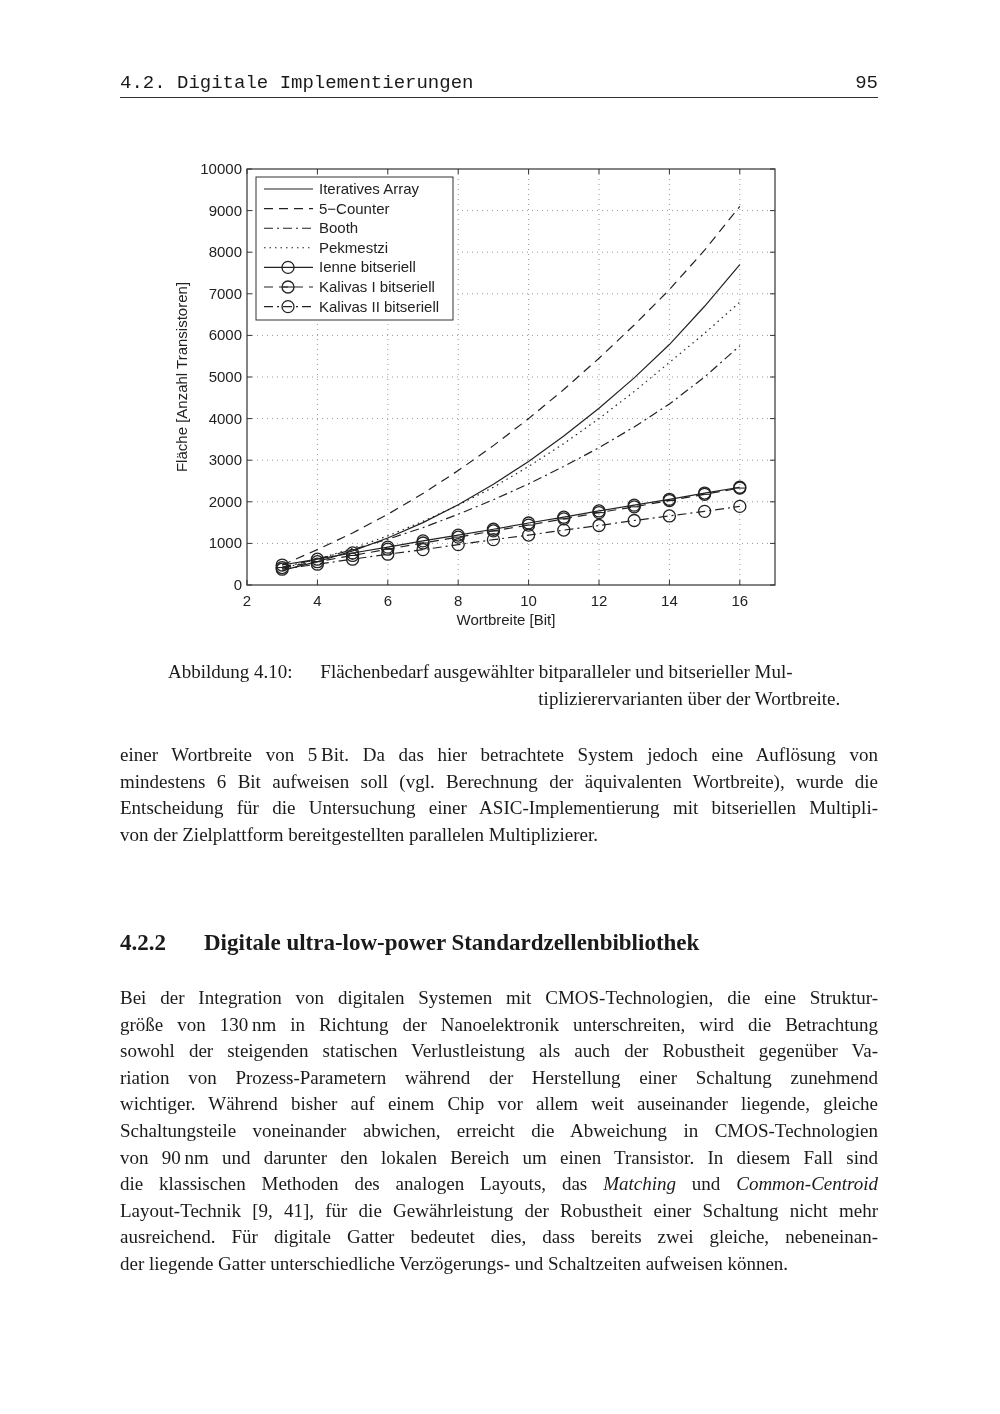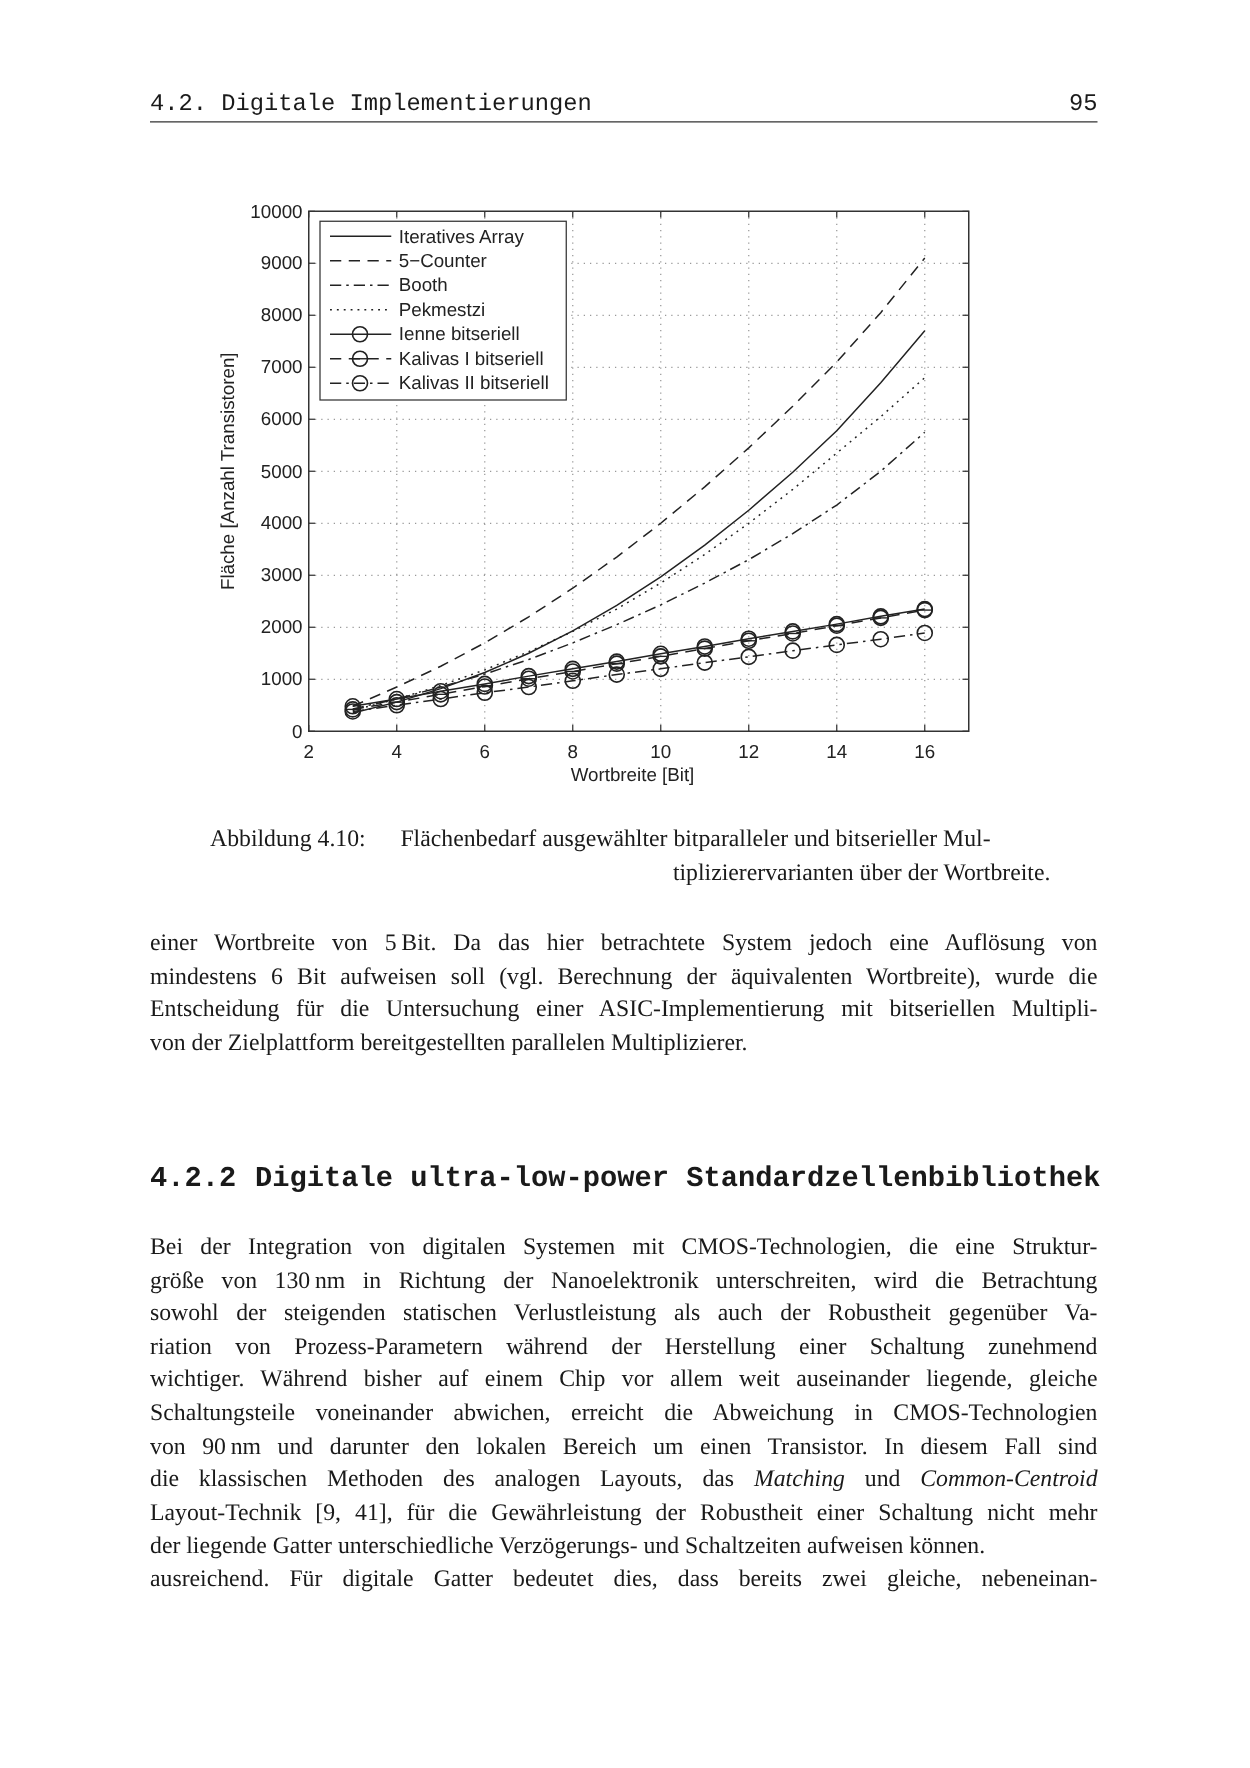--- a/index.html
+++ b/index.html
@@ -9,21 +9,21 @@
   .page-header .right { position: absolute; right: 0; top: 2px; }
   .figure { position: absolute; left: 160px; top: 155px; width: 640px; height: 480px; }
   .figure svg { width: 640px; height: 480px; display: block; }
   .caption { position: absolute; left: 168px; top: 658px; width: 680px; font-family: "Liberation Serif", serif; font-size: 19px; line-height: 27px; }
   .caption .label { display: inline-block; vertical-align: top; }
   .caption .text { display: inline-block; vertical-align: top; width: 520px; text-align: justify; margin-left: 23px; }
   .caption .text .l2 { display: block; text-align: right; }
   .para { position: absolute; left: 120px; width: 758px; font-family: "Liberation Serif", serif; font-size: 19px; line-height: 26.6px; text-align: justify; }
   .para span.line { display: block; text-align-last: justify; white-space: nowrap; }
   .para span.line.last { text-align-last: left; }
-  .section-heading { position: absolute; left: 120px; top: 930px; font-family: Liberation Mono, monospace; font-weight: bold; font-size: 23px; }
+  .section-heading { position: absolute; left: 120px; top: 930px; font-family: Liberation Serif, serif; font-weight: bold; font-size: 23px; }
   .section-heading .num { display: inline-block; width: 84px; }
   em { font-style: italic; }
 </style>
 </head>
 <body>
 
 <div class="page-header">
   <span class="left">4.2.  Digitale Implementierungen</span>
   <span class="right">95</span>
 </div>
@@ -234,15 +234,15 @@
 <div class="para" style="top:985px;">
   <span class="line">Bei der Integration von digitalen Systemen mit CMOS-Technologien, die eine Struktur-</span>
   <span class="line">größe von 130 nm in Richtung der Nanoelektronik unterschreiten, wird die Betrachtung</span>
   <span class="line">sowohl der steigenden statischen Verlustleistung als auch der Robustheit gegenüber Va-</span>
   <span class="line">riation von Prozess-Parametern während der Herstellung einer Schaltung zunehmend</span>
   <span class="line">wichtiger. Während bisher auf einem Chip vor allem weit auseinander liegende, gleiche</span>
   <span class="line">Schaltungsteile voneinander abwichen, erreicht die Abweichung in CMOS-Technologien</span>
   <span class="line">von 90 nm und darunter den lokalen Bereich um einen Transistor. In diesem Fall sind</span>
   <span class="line"><span>die klassischen Methoden des analogen Layouts, das </span><em>Matching</em><span> und </span><em>Common-Centroid</em></span>
   <span class="line">Layout-Technik [9, 41], für die Gewährleistung der Robustheit einer Schaltung nicht mehr</span>
+  <span class="line">ausreichend. Für digitale Gatter bedeutet dies, dass bereits zwei gleiche, nebeneinan-</span>
   <span class="line last">der liegende Gatter unterschiedliche Verzögerungs- und Schaltzeiten aufweisen können.</span>
-  <span class="line">ausreichend. Für digitale Gatter bedeutet dies, dass bereits zwei gleiche, nebeneinan-</span>
 </div>
 
 </body></html>

